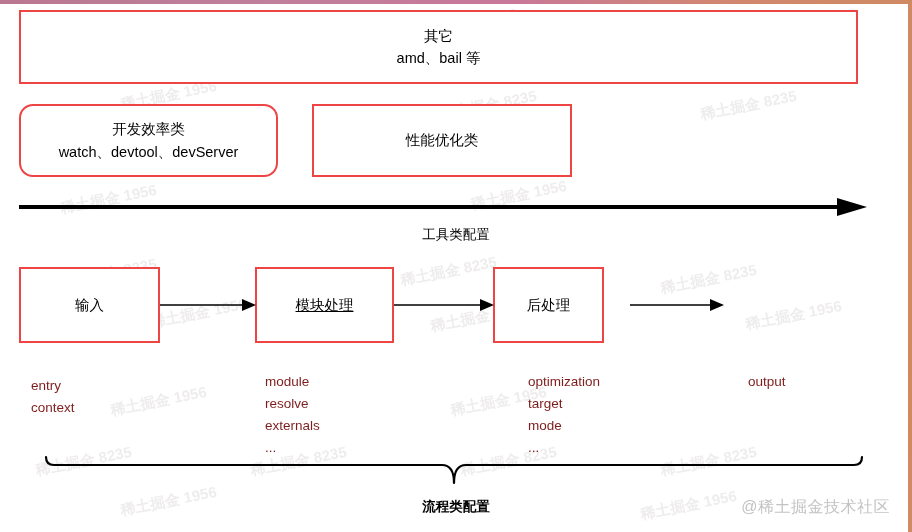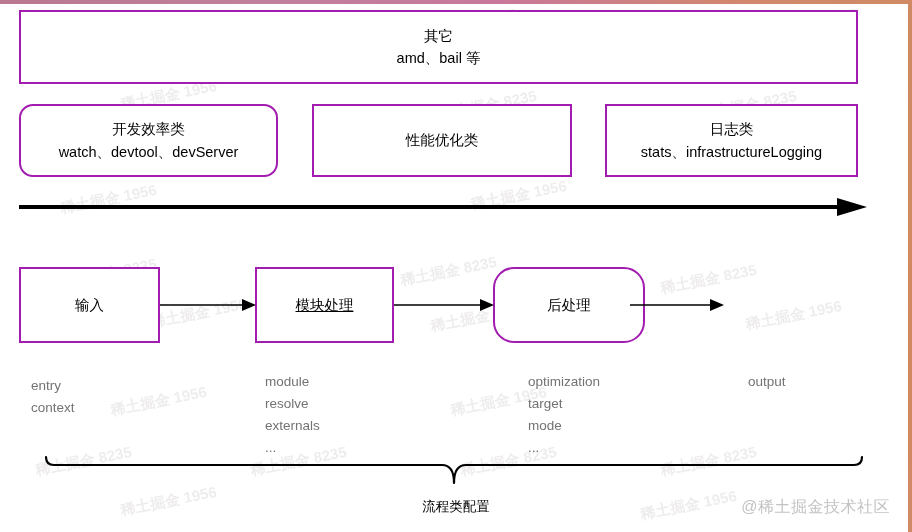--- a/index.html
+++ b/index.html
@@ -31,21 +31,21 @@
     position: absolute;
     right: 0; top: 0;
     width: 4px; height: 532px;
     background: linear-gradient(to bottom, #cf8a63 0%, #d08a62 35%, #d2885f 70%, #d08a66 100%);
   }
 
   
   .box {
     position: absolute;
     box-sizing: border-box;
-    border: 2px solid #a21caf;
+    border: 2px solid #ef4444;
     background: #ffffff;
     display: flex;
     flex-direction: column;
     align-items: center;
     justify-content: center;
     text-align: center;
     color: #000000;
     line-height: 1.55;
   }
   .box .l1 { font-size: 14.5px; }
@@ -73,39 +73,39 @@
     width: 912px;
     text-align: center;
     font-size: 13.5px;
     color: #000;
   }
 
   
   .flow-box { height: 76px; top: 267px; }
   #flow-input   { left: 19px;  width: 141px; }
   #flow-module  { left: 255px; width: 139px; text-decoration: underline; }
-  #flow-post    { left: 493px; width: 152px; border-radius: 21px; }
+  #flow-post    { left: 493px; width: 111px; }
   #flow-output  { left: 723px; width: 139px; }
   .flow-box .l1 { font-size: 14.5px; }
 
   
   .connector {
     position: absolute;
     top: 297px;
     height: 16px;
   }
   #conn-1 { left: 160px; width: 96px; }
   #conn-2 { left: 394px; width: 100px; }
   #conn-3 { left: 630px; width: 94px; }
 
   
   .opts {
     position: absolute;
     font-size: 13.5px;
-    color: #737373;
+    color: #7f1d1d;
     line-height: 1.62;
     white-space: pre-line;
   }
   #opts-input  { left: 31px;  top: 375px; }
   #opts-module { left: 265px; top: 371px; }
   #opts-post   { left: 528px; top: 371px; }
   #opts-output { left: 748px; top: 371px; text-align: center; }
 
   
   #flow-brace {
@@ -115,20 +115,21 @@
     width: 820px;
     height: 30px;
   }
   #flow-brace-label {
     position: absolute;
     left: 0; top: 498px;
     width: 912px;
     text-align: center;
     font-size: 13.5px;
     color: #000;
+    font-weight: bold;
   }
 
   
   .wm {
     position: absolute;
     color: rgba(120, 110, 115, 0.13);
     font-size: 15px;
     font-weight: 700;
     transform: rotate(-11deg);
     pointer-events: none;
@@ -183,29 +184,26 @@
 
   <div class="box" id="box-devtools">
     <span class="l1">开发效率类</span>
     <span class="l2">watch、devtool、devServer</span>
   </div>
 
   <div class="box" id="box-perf">
     <span class="l1">性能优化类</span>
   </div>
 
-  <div class="box" id="box-logging">
-    <span class="l1">日志类</span>
-    <span class="l2">stats、infrastructureLogging</span>
-  </div>
 
   <svg id="tool-arrow" viewBox="0 0 848 22">
     <line x1="0" y1="11" x2="822" y2="11" stroke="#000000" stroke-width="4"></line>
     <polygon points="818,2 848,11 818,20" fill="#000000"></polygon>
   </svg>
+  <div id="tool-arrow-label">工具类配置</div>
 
   <div class="box flow-box" id="flow-input">
     <span class="l1">输入</span>
   </div>
   <div class="box flow-box" id="flow-module">
     <span class="l1">模块处理</span>
   </div>
   <div class="box flow-box" id="flow-post">
     <span class="l1">后处理</span>
   </div>

